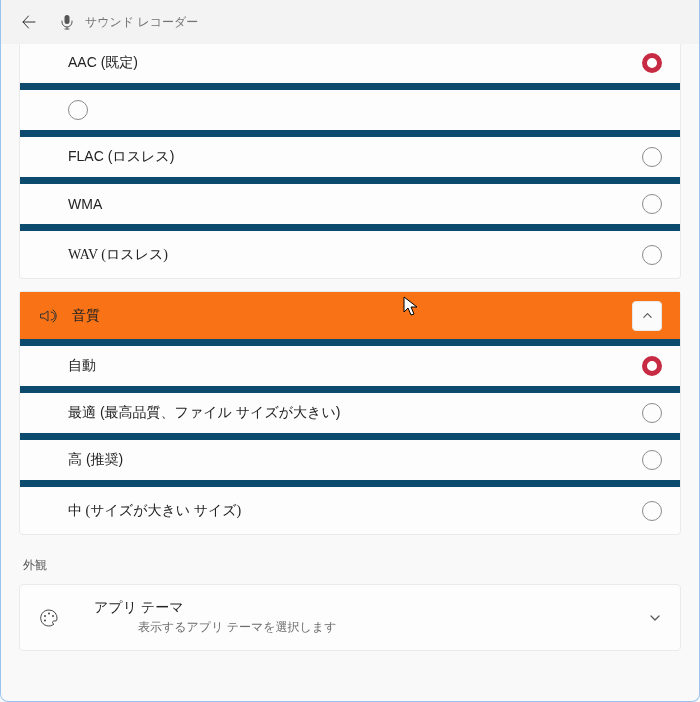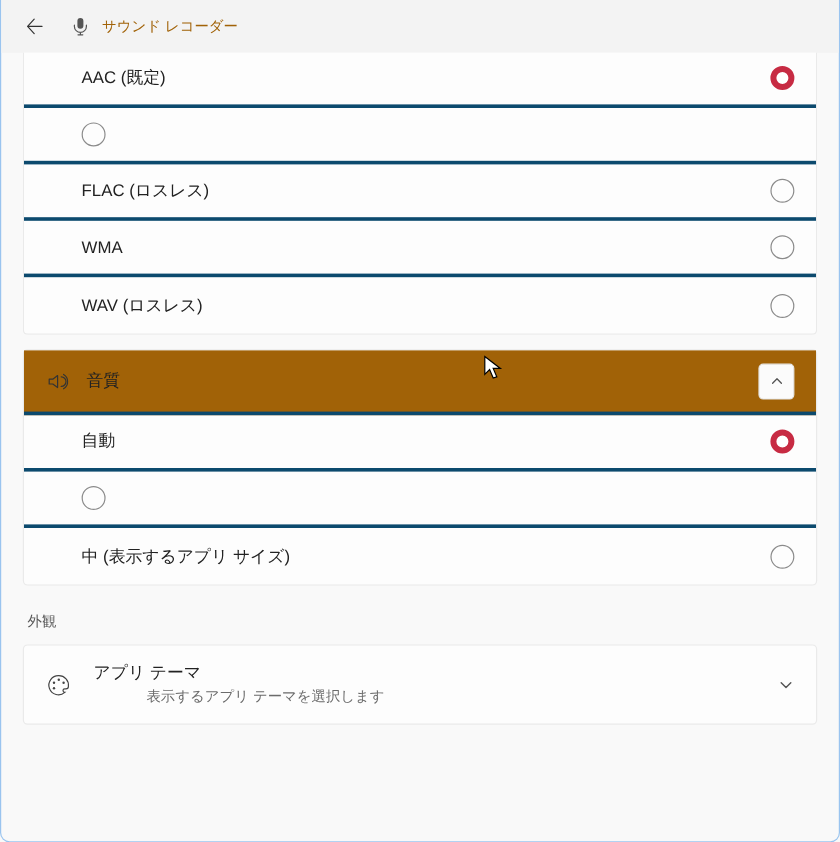--- a/index.html
+++ b/index.html
@@ -25,48 +25,48 @@
   .back-btn {
     width: 40px; height: 40px;
     display: flex; align-items: center; justify-content: center;
     border-radius: 4px;
     cursor: pointer;
   }
   .app-icon {
     width: 16px; height: 16px;
     display: flex; align-items: center; justify-content: center;
   }
-  .app-title { font-size: 12px; color: #a16207; }
+  .app-title { font-size: 12px; color: #737373; }
   .content {
     padding: 0 18px 18px 18px;
     height: calc(702px - 44px);
     overflow: hidden;
   }
   .group {
     border: 1px solid #eaeaea;
     border-radius: 4px;
     background: #fdfdfd;
     margin-bottom: 12px;
   }
   .row {
     display: flex;
     align-items: center;
     min-height: 47px;
     padding: 0 18px 0 48px;
-    border-bottom: 3px solid #0c4a6e;
+    border-bottom: 7px solid #0c4a6e;
     font-size: 14px;
     color: #222;
     cursor: default;
     position: relative;
   }
-  .row:last-child { border-bottom: none; }
+  .row:last-child { border-bottom: none; font-family: Liberation Serif, serif; }
   .row .label { flex: 1; }
   .row.header {
     padding-left: 18px;
-    background: #a16207;
+    background: #f97316;
     cursor: pointer;
   }
   .row.header .hicon {
     width: 20px; height: 20px; margin-right: 14px;
     display: flex; align-items: center; justify-content: center;
   }
   .chevbox {
     width: 30px; height: 30px;
     border: 1px solid #e7e7e7;
     border-radius: 4px;
@@ -89,20 +89,21 @@
     margin: 22px 0 10px 4px;
   }
   .card {
     border: 1px solid #eaeaea;
     border-radius: 4px;
     background: #fdfdfd;
     display: flex;
     align-items: center;
     padding: 14px 18px;
     cursor: pointer;
+    gap: 16px;
   }
   .card .cicon {
     width: 22px; height: 22px; margin-right: 18px;
     display: flex; align-items: center; justify-content: center;
   }
   .card .ctext { flex: 1; }
   .card .ctitle { font-size: 14px; color: #222; }
   .card .csub { font-size: 12px; color: #6b6b6b; margin-top: 2px; margin-left: 44px; }
   .chev {
     width: 14px; height: 14px;
@@ -175,24 +176,29 @@
         <svg width="11" height="11" viewBox="0 0 12 12">
             <path d="M2 8 L6 4 L10 8" stroke="#555" stroke-width="1.2" fill="none" stroke-linecap="round" stroke-linejoin="round"></path>
           </svg>
       </span>
     </div>
     <div class="row">
       <span class="label">自動</span>
       <span class="radio selected"></span>
     </div>
     <div class="row">
-      <span class="radio"></span>
-    </div>
-    <div class="row">
-      <span class="label">中 (表示するアプリ サイズ)</span>
+      <span class="label">最適 (最高品質、ファイル サイズが大きい)</span>
+      <span class="radio"></span>
+    </div>
+    <div class="row">
+      <span class="label">高 (推奨)</span>
+      <span class="radio"></span>
+    </div>
+    <div class="row">
+      <span class="label">中 (サイズが大きい サイズ)</span>
       <span class="radio"></span>
     </div>
   </div>
 
   <div class="section-label">外観</div>
 
   <div class="card">
     <span class="cicon">
       <svg width="20" height="20" viewBox="0 0 20 20">
           <path d="M10 2 a8 8 0 1 0 5 14 c-2 0 -2 -3 0 -3 h1 a2 2 0 0 0 2 -2 a8 8 0 0 0 -8 -9 z" stroke="#444" stroke-width="1" fill="none"></path>

